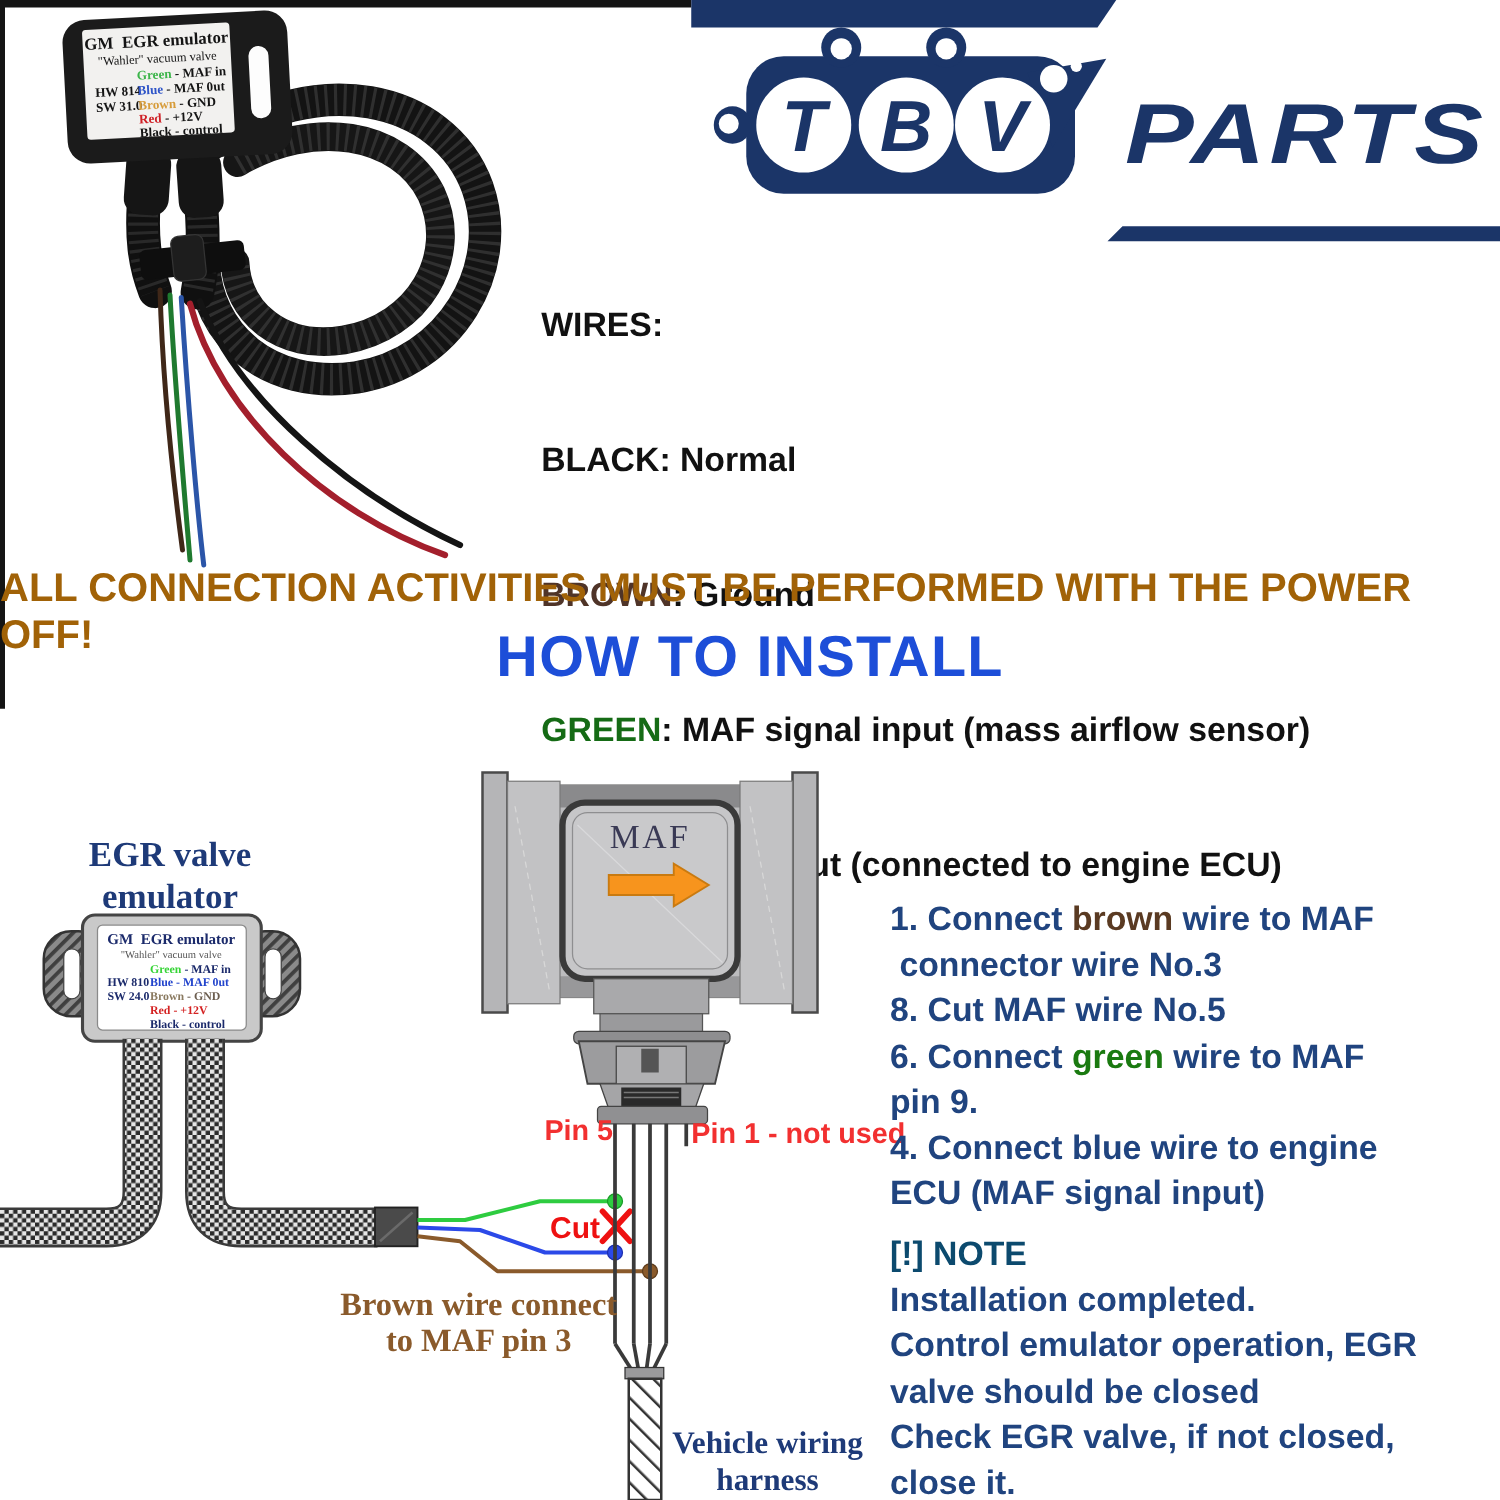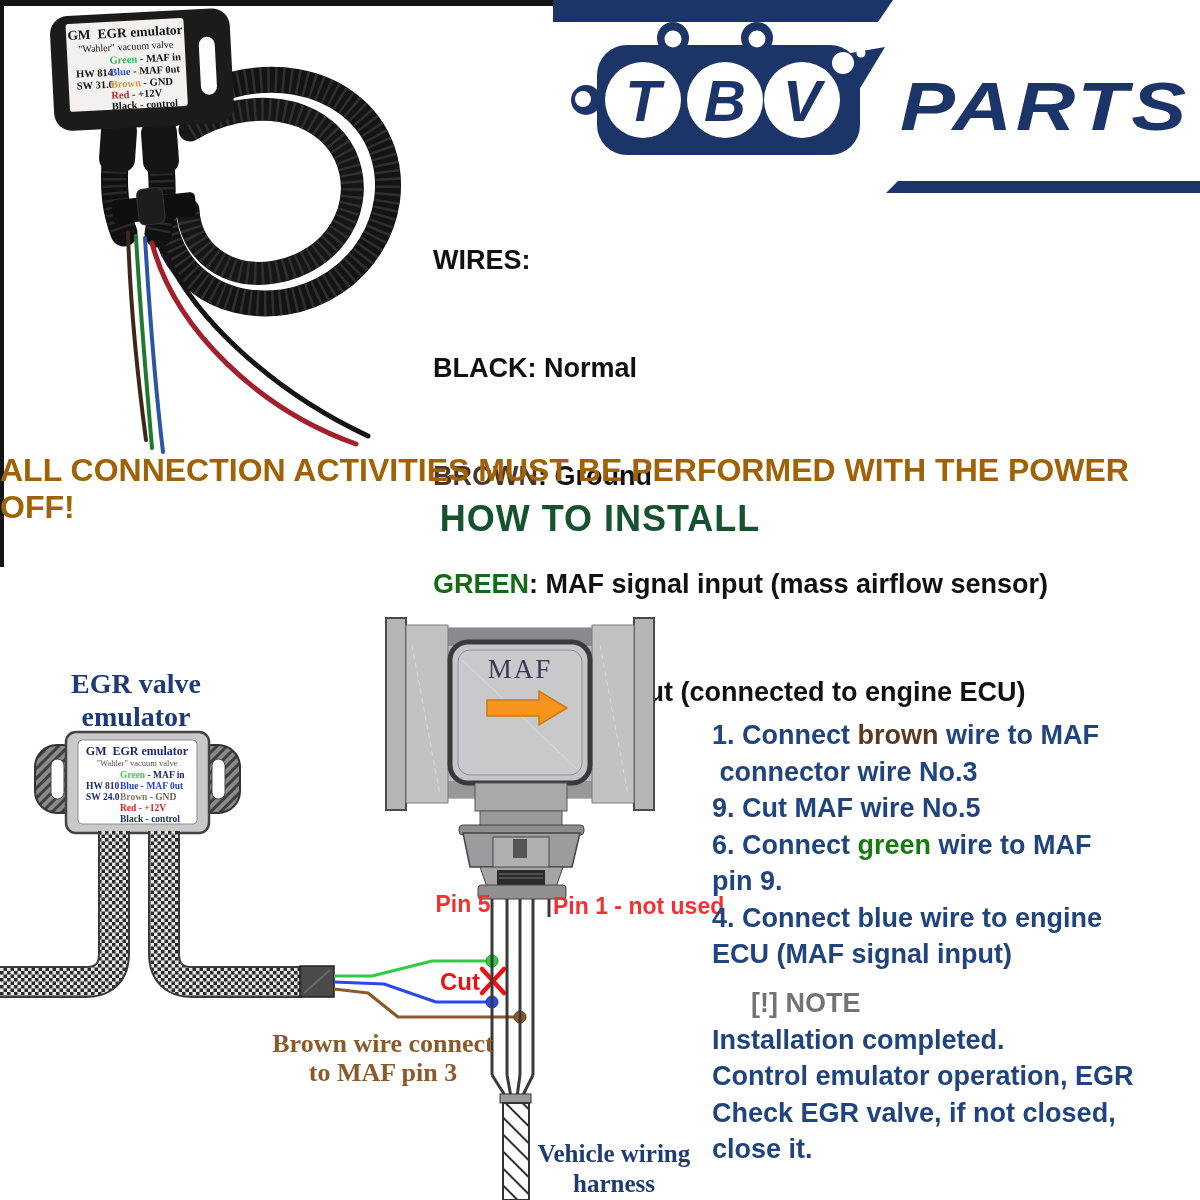--- a/index.html
+++ b/index.html
@@ -8,27 +8,27 @@
   .abs{position:absolute;}
   
   .top-line{left:0;top:0;width:553px;height:6px;background:#141414;}
   .left-line{left:0;top:0;width:4px;height:567px;background:#141414;}
   
   .legend{left:433px;top:170px;font-size:27px;font-weight:bold;line-height:36px;color:#111;white-space:pre;}
   .k-red{color:#e60000;} .k-black{color:#111;} .k-brown{color:#4f3428;}
   .k-green{color:#156b15;} .k-blue{color:#1e3f7d;}
   
   .warning{left:0;top:452px;width:1200px;text-align:left;color:#a16207;font-size:32px;font-weight:bold;}
-  .section-title{left:0;top:498px;width:1200px;text-align:center;color:#14532d;font-size:36px;font-weight:bold;letter-spacing:1px;}
+  .section-title{left:0;top:498px;width:1200px;text-align:center;color:#1d4ed8;font-size:46px;font-weight:bold;letter-spacing:1px;}
   
   .steps{left:712px;top:717px;width:482px;font-size:27px;font-weight:bold;color:#20447f;line-height:36.5px;}
   .steps .line{white-space:pre;}
   .w-brown{color:#5a3a22;} .w-green{color:#1a7a10;}
   .note{left:712px;top:985px;width:482px;font-size:27px;font-weight:bold;color:#20447f;line-height:36.5px;}
-  .note-head{color:#737373;margin-left:39px;}
+  .note-head{color:#0c4a6e;}
   
   text{user-select:none;}
   .t-sans{font-family:"Liberation Sans", sans-serif;}
   .t-serif{font-family:"Liberation Serif", serif;}
 </style>
 </head>
 <body>
 
 <div id="canvas">
 
@@ -252,28 +252,29 @@
     </g>
     <g class="t-serif" font-weight="bold" font-size="25" fill="#1e3a78" text-anchor="middle">
       <text x="614" y="597">Vehicle wiring</text>
       <text x="614" y="627">harness</text>
     </g>
   </svg>
 
   <div class="abs steps">
     <div class="line"><span>1. Connect </span><span class="w-brown">brown</span><span> wire to MAF</span></div>
     <div class="line"> connector wire No.3</div>
-    <div class="line">9. Cut MAF wire No.5</div>
+    <div class="line">8. Cut MAF wire No.5</div>
     <div class="line"><span>6. Connect </span><span class="w-green">green</span><span> wire to MAF</span></div>
     <div class="line">pin 9.</div>
     <div class="line">4. Connect blue wire to engine</div>
     <div class="line">ECU (MAF signal input)</div>
   </div>
 
   <div class="abs note">
     <div class="note-head">[!] NOTE</div>
     <div>Installation completed.</div>
     <div>Control emulator operation, EGR</div>
+    <div>valve should be closed</div>
     <div>Check EGR valve, if not closed,</div>
     <div>close it.</div>
   </div>
 
 </div>
 
 </body></html>

